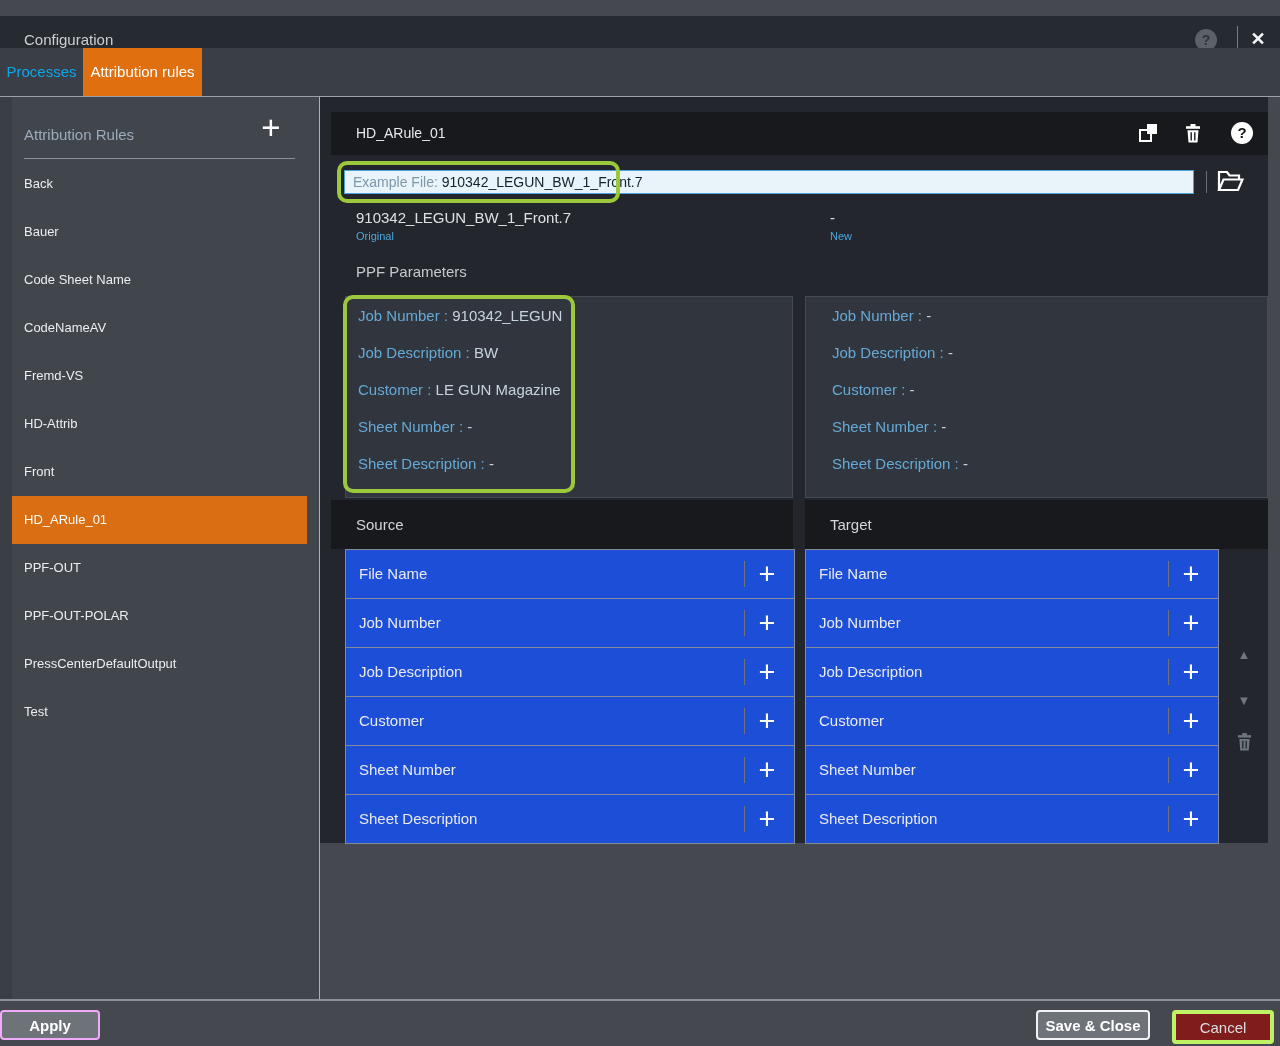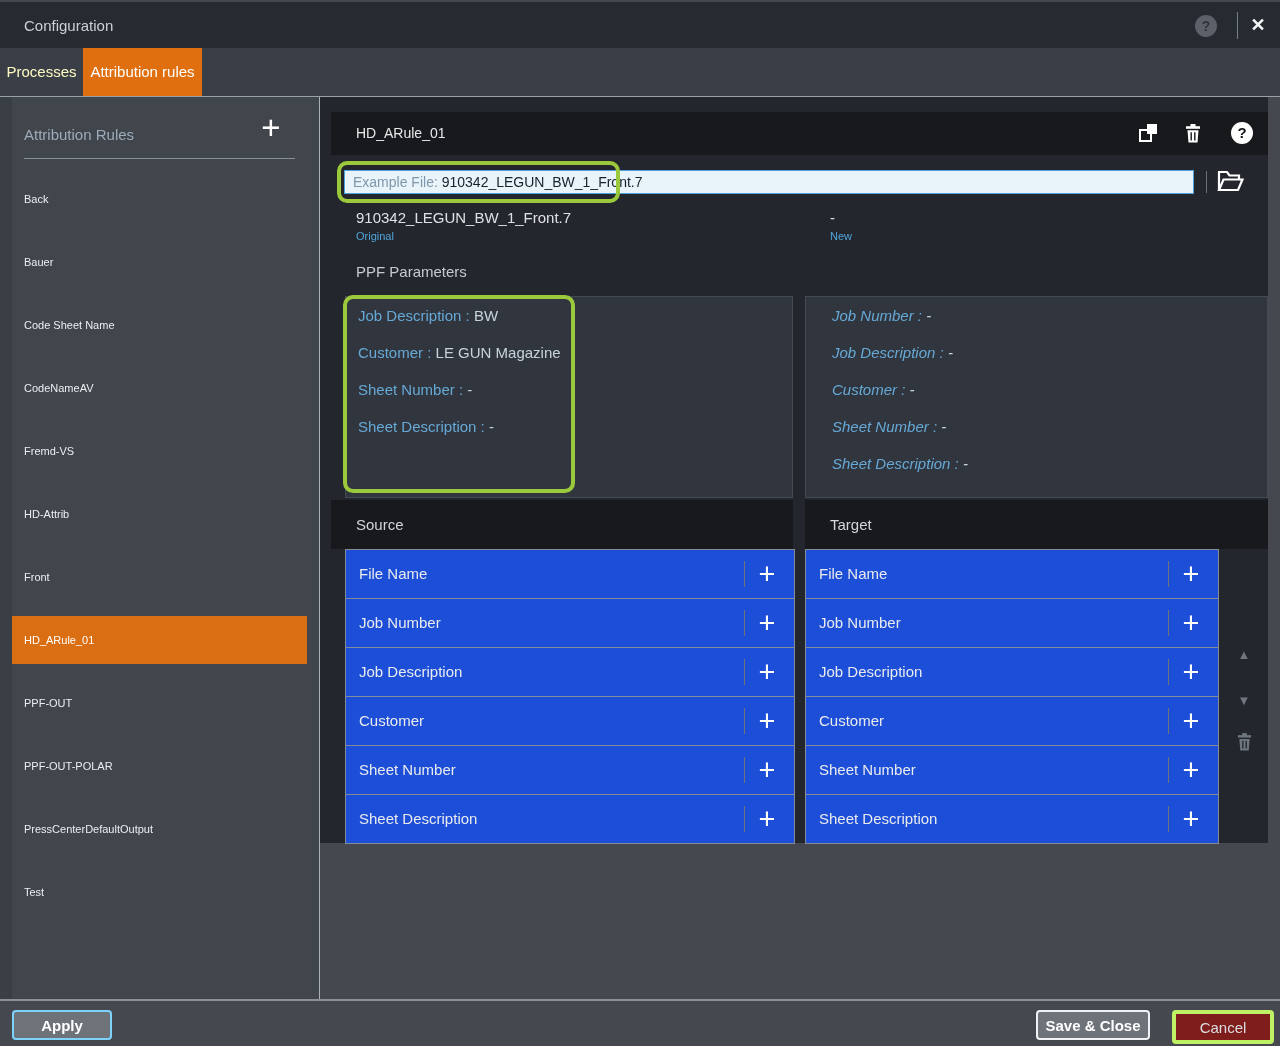--- a/index.html
+++ b/index.html
@@ -5,45 +5,45 @@
   * { margin:0; padding:0; box-sizing:content-box; }
   html,body { width:1280px; height:1046px; overflow:hidden; }
   body {
     font-family:"Liberation Sans", sans-serif;
     background:#45494F;
     position:relative;
     color:#E9EBED;
   }
 
   
-  .title-bar { position:absolute; left:0; top:2px; width:1280px; height:48px; background:#262A31; }
+  .title-bar { position:absolute; left:0; top:16px; width:1280px; height:48px; background:#262A31; }
   .title-bar .title { position:absolute; left:24px; top:0; line-height:48px; font-size:15px; color:#CCD0D4; }
   .tb-help { position:absolute; left:1195px; top:13px; width:22px; height:22px; border-radius:50%;
              background:#5B6069; color:#2F333A; font-size:14px; font-weight:bold; text-align:center; line-height:22px; }
   .tb-sep  { position:absolute; left:1237px; top:10px; width:1px; height:27px; background:#787E86; }
   .tb-close{ position:absolute; left:1246px; top:11px; width:24px; height:24px; color:#F4F5F6;
              font-size:18px; font-weight:bold; text-align:center; line-height:24px; cursor:default; }
 
   
   .tab-bar { position:absolute; left:0; top:48px; width:1280px; height:48px; background:#3A3F47;
              border-bottom:1px solid #9BA1A8; display:flex; }
-  .tab { height:48px; line-height:48px; text-align:center; font-size:15px; color:#fef9c3; }
+  .tab { height:48px; line-height:48px; text-align:center; font-size:15px; color:#0ea5e9; }
   .tab.t0 { width:83px; }
   .tab.t1 { width:119px; background:#E0700F; color:#FFFFFF; }
 
   
   .sidebar { position:absolute; left:0; top:97px; width:319px; height:902px; background:#41454C; }
   .side-gutter { position:absolute; left:0; top:0; width:12px; height:902px; background:#3A3E45; }
   .side-divider-v { position:absolute; left:319px; top:97px; width:1px; height:902px; background:#ABB1B8; }
   .side-header-label { position:absolute; left:24px; top:29px; font-size:15px; color:#9DACBA; }
   .side-add { position:absolute; left:256px; top:14px; width:30px; height:34px; background:none; border:none;
               color:#FFFFFF; font-size:33px; font-weight:200; line-height:34px; text-align:center; }
   .side-rule { position:absolute; left:24px; top:61px; width:271px; height:1px; background:#8A9098; }
   .side-list { position:absolute; left:0; top:63px; width:319px; }
-  .side-item { height:48px; line-height:48px; margin:15px 12px; padding-left:12px; font-size:11px; color:#ECEEF0; cursor:default; }
+  .side-item { height:48px; line-height:48px; margin:0 12px; padding-left:12px; font-size:13px; color:#ECEEF0; cursor:default; }
   .side-item.selected { background:#DA6E13; color:#FFFFFF; }
 
   
   .editor { position:absolute; left:320px; top:97px; width:948px; height:746px; background:#23262C; }
 
   .rule-header { position:absolute; left:11px; top:15px; width:937px; height:43px; background:#17191D; }
   .rule-name { position:absolute; left:25px; top:0; line-height:43px; font-size:14px; color:#E6E8EA; }
   .hd-icon { position:absolute; top:12px; background:none; border:none; }
   .ic-copy { left:808px; width:18px; height:18px; }
   .ic-copy .back { position:absolute; left:0; bottom:0; width:9px; height:9px; border:2px solid #FFFFFF; }
@@ -66,21 +66,21 @@
   .file-block { position:absolute; top:112px; }
   .file-block .fval { font-size:15px; color:#DEE1E4; }
   .file-block .flab { font-size:11px; color:#4FA5DC; margin-top:4px; }
   .fb-orig { left:36px; }
   .fb-new  { left:510px; }
 
   .ppf-title { position:absolute; left:36px; top:166px; font-size:15px; color:#C6CBD0; }
 
   .ppf-panel { position:absolute; top:199px; height:200px; background:#31363E; border:1px solid #454B53; }
   .ppf-src { left:25px; width:446px; }
-  .ppf-tgt { left:485px; width:461px;font-style:italic; }
+  .ppf-tgt { left:485px; width:461px; }
   .ppf-line { height:37px; line-height:37px; font-size:15px; white-space:nowrap; }
   .ppf-src .ppf-line { padding-left:12px; }
   .ppf-tgt .ppf-line { padding-left:26px; }
   .ppf-label, .ppf-colon { color:#66A9D6; }
   .ppf-value { color:#C6D3DC; }
 
   .col-bar { position:absolute; top:403px; height:49px; background:#17191D; font-size:15px; color:#D2D5D9; }
   .bar-src { left:11px; width:462px; }
   .bar-tgt { left:485px; width:463px; }
   .col-bar span { display:block; line-height:49px; padding-left:25px; }
@@ -99,21 +99,21 @@
               color:#70767E; font-size:13px; text-align:center; line-height:24px; }
   .ctl-up   { top:546px; }
   .ctl-down { top:592px; }
   .ctl-del  { top:636px; }
 
   
   .footer { position:absolute; left:0; top:999px; width:1280px; height:47px; background:#45494F;
             border-top:2px solid #8D9298; }
   .btn { position:absolute; top:9px; height:26px; border-radius:4px; background:#6E737A;
          font-family:"Liberation Sans", sans-serif; font-size:15px; color:#FFFFFF; }
-  .btn-apply { left:12px; width:96px; border:2px solid #7dd3fc; font-weight:bold; }
+  .btn-apply { left:0; width:96px; border:2px solid #f0abfc; font-weight:bold; }
   .btn-save  { left:1036px; width:110px; border:2px solid #F1F2F4; font-weight:bold; }
   .btn-cancel{ left:1172px; width:94px; border:4px solid #bef264; background:#7f1d1d; color:#DCDFE2; font-weight:normal; }
 </style>
 </head>
 <body>
 
 <div class="title-bar">
   <span class="title">Configuration</span>
   <span class="tb-help">?</span>
   <span class="tb-sep"></span>
@@ -184,20 +184,21 @@
     <div class="flab">Original</div>
   </div>
   <div class="file-block fb-new">
     <div class="fval">-</div>
     <div class="flab">New</div>
   </div>
 
   <div class="ppf-title">PPF Parameters</div>
 
   <div class="ppf-panel ppf-src pad">
+      <div class="ppf-line"><span class="ppf-label">Job Number</span><span class="ppf-colon"> : </span><span class="ppf-value">910342_LEGUN</span></div>
       <div class="ppf-line"><span class="ppf-label">Job Description</span><span class="ppf-colon"> : </span><span class="ppf-value">BW</span></div>
       <div class="ppf-line"><span class="ppf-label">Customer</span><span class="ppf-colon"> : </span><span class="ppf-value">LE GUN Magazine</span></div>
       <div class="ppf-line"><span class="ppf-label">Sheet Number</span><span class="ppf-colon"> : </span><span class="ppf-value">-</span></div>
       <div class="ppf-line"><span class="ppf-label">Sheet Description</span><span class="ppf-colon"> : </span><span class="ppf-value">-</span></div>
     </div>
   <div class="ppf-panel ppf-tgt pad">
       <div class="ppf-line"><span class="ppf-label">Job Number</span><span class="ppf-colon"> : </span><span class="ppf-value">-</span></div>
       <div class="ppf-line"><span class="ppf-label">Job Description</span><span class="ppf-colon"> : </span><span class="ppf-value">-</span></div>
       <div class="ppf-line"><span class="ppf-label">Customer</span><span class="ppf-colon"> : </span><span class="ppf-value">-</span></div>
       <div class="ppf-line"><span class="ppf-label">Sheet Number</span><span class="ppf-colon"> : </span><span class="ppf-value">-</span></div>

